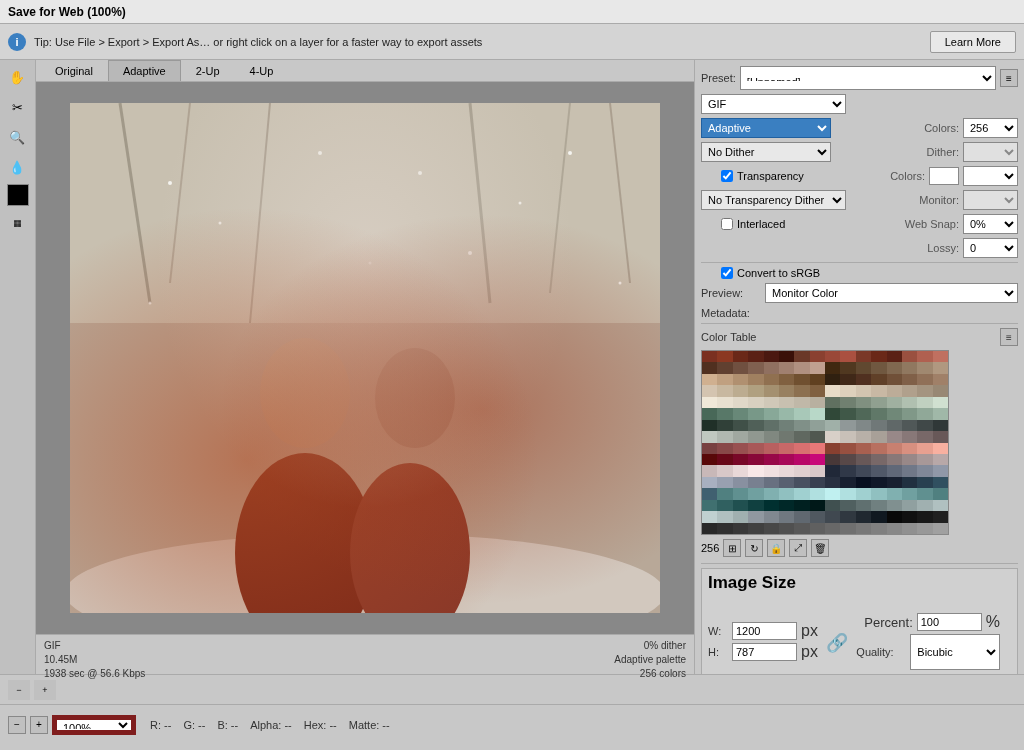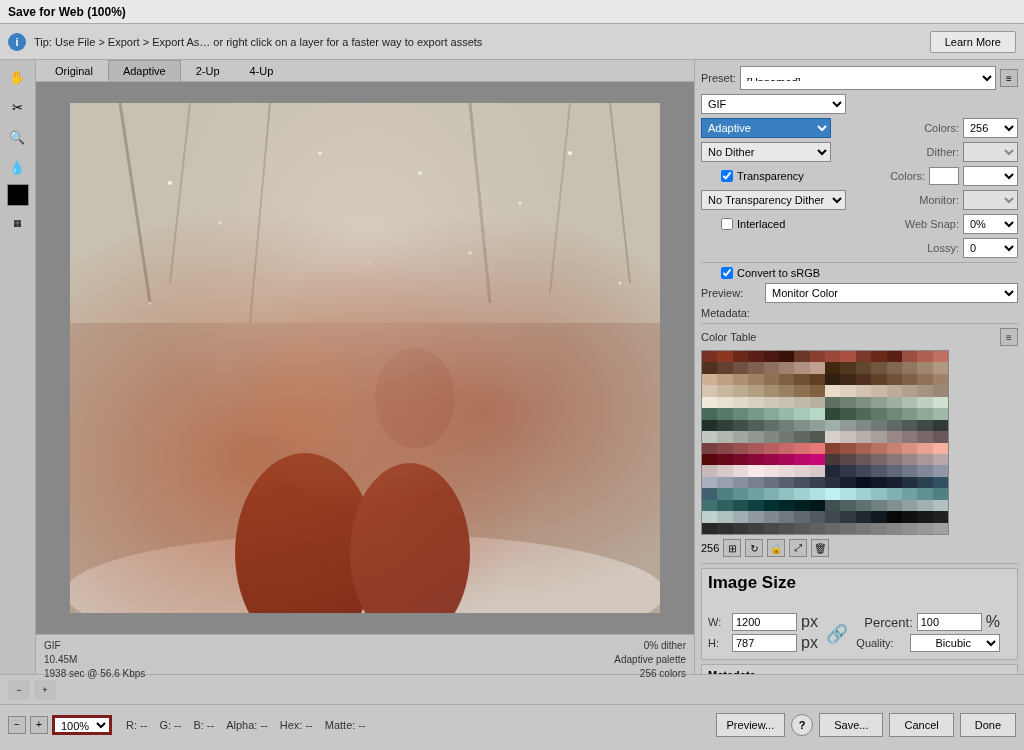--- a/index.html
+++ b/index.html
@@ -399,23 +399,22 @@
       height: 18px;
     }
     .size-unit { font-size: 16px; color: #333; }
     .percent-label { font-size: 13px; color: #333; margin-left: 8px; }
     .quality-label { font-size: 11px; color: #333; min-width: 50px; }
     .quality-select {
       flex: 1;
       background: #fff;
       border: 1px solid #888;
       font-size: 11px;
-      padding: 1px 12px;
-      height: 18px;
-      text-align: right;
+      padding: 1px 2px;
+      height: 36px;
     }
     .animation-section {
       background: #d0d0d0;
       border: 1px solid #aaa;
       padding: 4px 6px;
     }
     .animation-title { font-size: 11px; font-weight: bold; margin-bottom: 4px; }
     .looping-row {
       display: flex;
       align-items: center;
@@ -435,25 +434,25 @@
       background: #c8c8c8;
       border-top: 1px solid #aaa;
       display: flex;
       align-items: center;
       padding: 0 8px;
       gap: 6px;
     }
     .bottom-left { display: flex; align-items: center; gap: 4px; }
     .bottom-zoom-select {
       background: #fff;
-      border: 3px solid #7f1d1d;
-      font-size: 11px;
-      padding: 1px 2px;
-      height: 20px;
-      width: 60px;
+      border: 5px solid #7f1d1d;
+      font-size: 11px;
+      padding: 1px 2px;
+      height: 20px;
+      width: 84px;
     }
     .pixel-info { display: flex; align-items: center; gap: 12px; font-size: 11px; color: #333; flex: 1; padding: 0 8px; }
     .action-btns { display: flex; align-items: center; gap: 6px; margin-left: auto; }
     .btn-preview {
       background: #e0e0e0;
       border: 1px solid #888;
       padding: 3px 10px;
       font-size: 11px;
       cursor: pointer;
       height: 24px;
@@ -1040,20 +1039,13 @@
     </select>
   </div>
   <div class="pixel-info">
     <span>R: --</span>
     <span>G: --</span>
     <span>B: --</span>
     <span>Alpha: --</span>
     <span>Hex: --</span>
     <span>Matte: --</span>
   </div>
-  <div class="action-btns">
-    <button class="btn-preview">Preview...</button>
-    <button class="btn-help">?</button>
-    <button class="btn-save">Save...</button>
-    <button class="btn-cancel">Cancel</button>
-    <button class="btn-done">Done</button>
-  </div>
 </div>
 
 </body></html>

